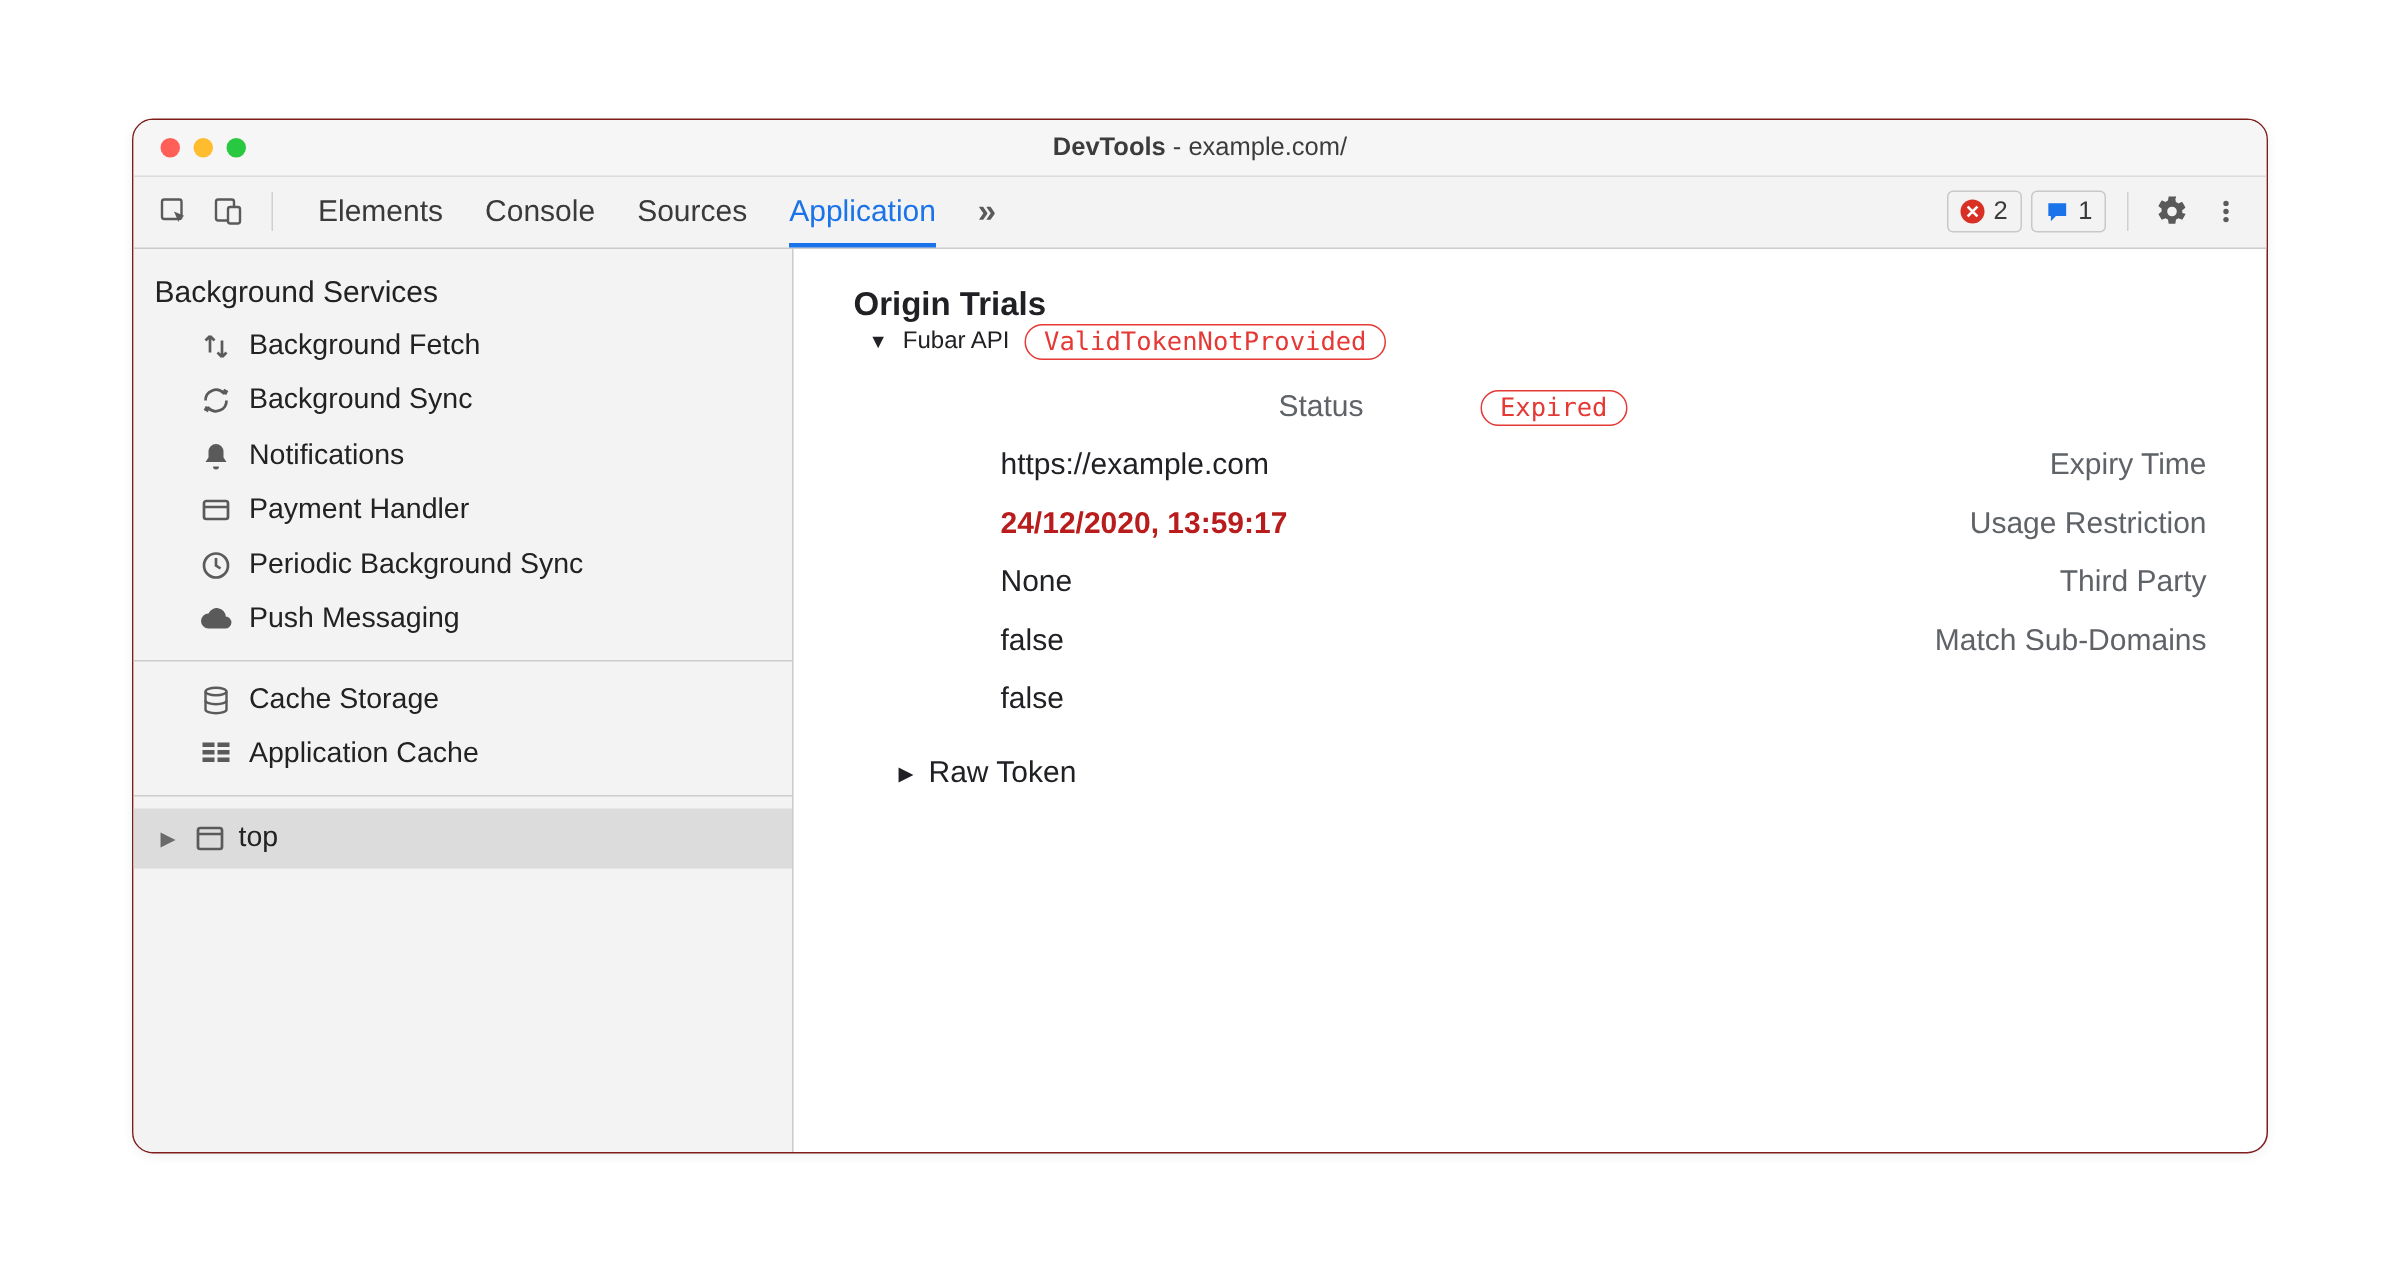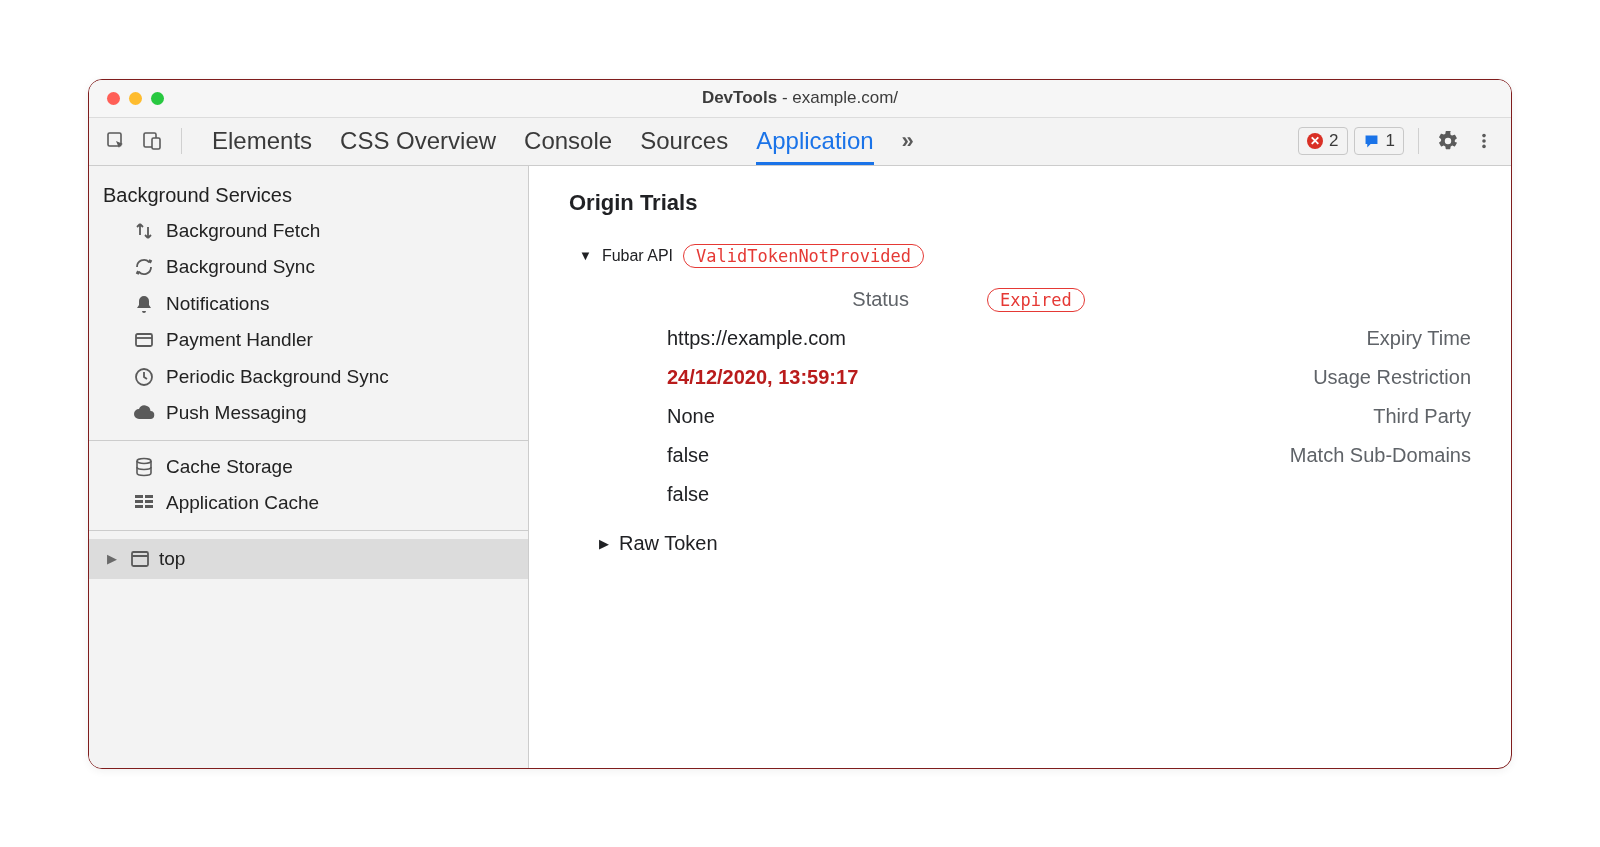--- a/index.html
+++ b/index.html
@@ -56,21 +56,21 @@
     .tb-iconbtn {
       width: 30px; height: 30px;
       display: flex; align-items: center; justify-content: center;
       color: #5a5a5a;
       cursor: pointer;
     }
     .tb-divider { width: 1px; height: 26px; background: #d0d0d0; margin: 0 8px; }
     .tabs { display: flex; align-items: stretch; gap: 28px; margin-left: 16px; height: 100%; }
     .tab {
       display: flex; align-items: center;
-      font-size: 24px;
+      font-size: 20px;
       color: #3a3a3a;
       cursor: pointer;
       border-bottom: 3px solid transparent;
       padding-top: 3px;
     }
     .tab.active { color: #1a73e8; border-bottom-color: #1a73e8; }
     .tb-more { width: 28px; display: flex; align-items: center; justify-content: center; color: #5a5a5a; cursor: pointer; font-size: 22px; margin-left: 14px; font-weight: bold;}
     .tb-spacer { flex: 1; }
     .pill {
       display: flex; align-items: center;
@@ -107,21 +107,21 @@
     .sb-item .ico { width: 22px; display: flex; align-items: center; justify-content: center; color: #5a5a5a;}
     .sb-item.selected { background: #dcdcdc; }
     .sb-tree-item {
       display: flex; align-items: center;
       padding: 6px 14px 6px 14px;
       gap: 8px;
       cursor: pointer;
     }
     .sb-tree-item .tri { font-size: 13px; color: #6a6a6a; width: 14px;}
     .main { flex: 1; padding: 24px 40px; overflow: auto; color: #202124;}
-    .main h2 { font-size: 22px; font-weight: 700; margin-bottom: 28px; }
+    .main h2 { font-size: 22px; font-weight: 700; }
     .trial-row { display: flex; align-items: center; gap: 10px; margin-left: 10px; margin-bottom: 20px;}
     .tri { font-size: 13px; color: #202124; user-select:none;}
     .trial-name { font-size: 16px; }
     .badge {
       border: 1.5px solid #e53935;
       color: #e53935;
       border-radius: 999px;
       padding: 1px 12px;
       font-family: ui-monospace, Menlo, monospace;
       font-size: 17px;
@@ -158,21 +158,20 @@
     </div>
     <div class="tb-iconbtn">
       <svg width="20" height="20" viewBox="0 0 20 20" fill="none" stroke="currentColor" stroke-width="1.6">
         <rect x="2" y="2" width="12" height="14" rx="1.5"></rect>
         <rect x="10" y="7" width="8" height="11" rx="1.5" fill="#f3f3f3"></rect>
       </svg>
     </div>
     <div class="tb-divider"></div>
     <div class="tabs">
       <div class="tab">Elements</div>
-      <div class="tab">CSS Overview</div>
       <div class="tab">Console</div>
       <div class="tab">Sources</div>
       <div class="tab active">Application</div>
     </div>
     <div class="tb-more">»</div>
     <div class="tb-spacer"></div>
     <div class="pill">
       <span class="err-dot">✕</span>
       <span>2</span>
     </div>

